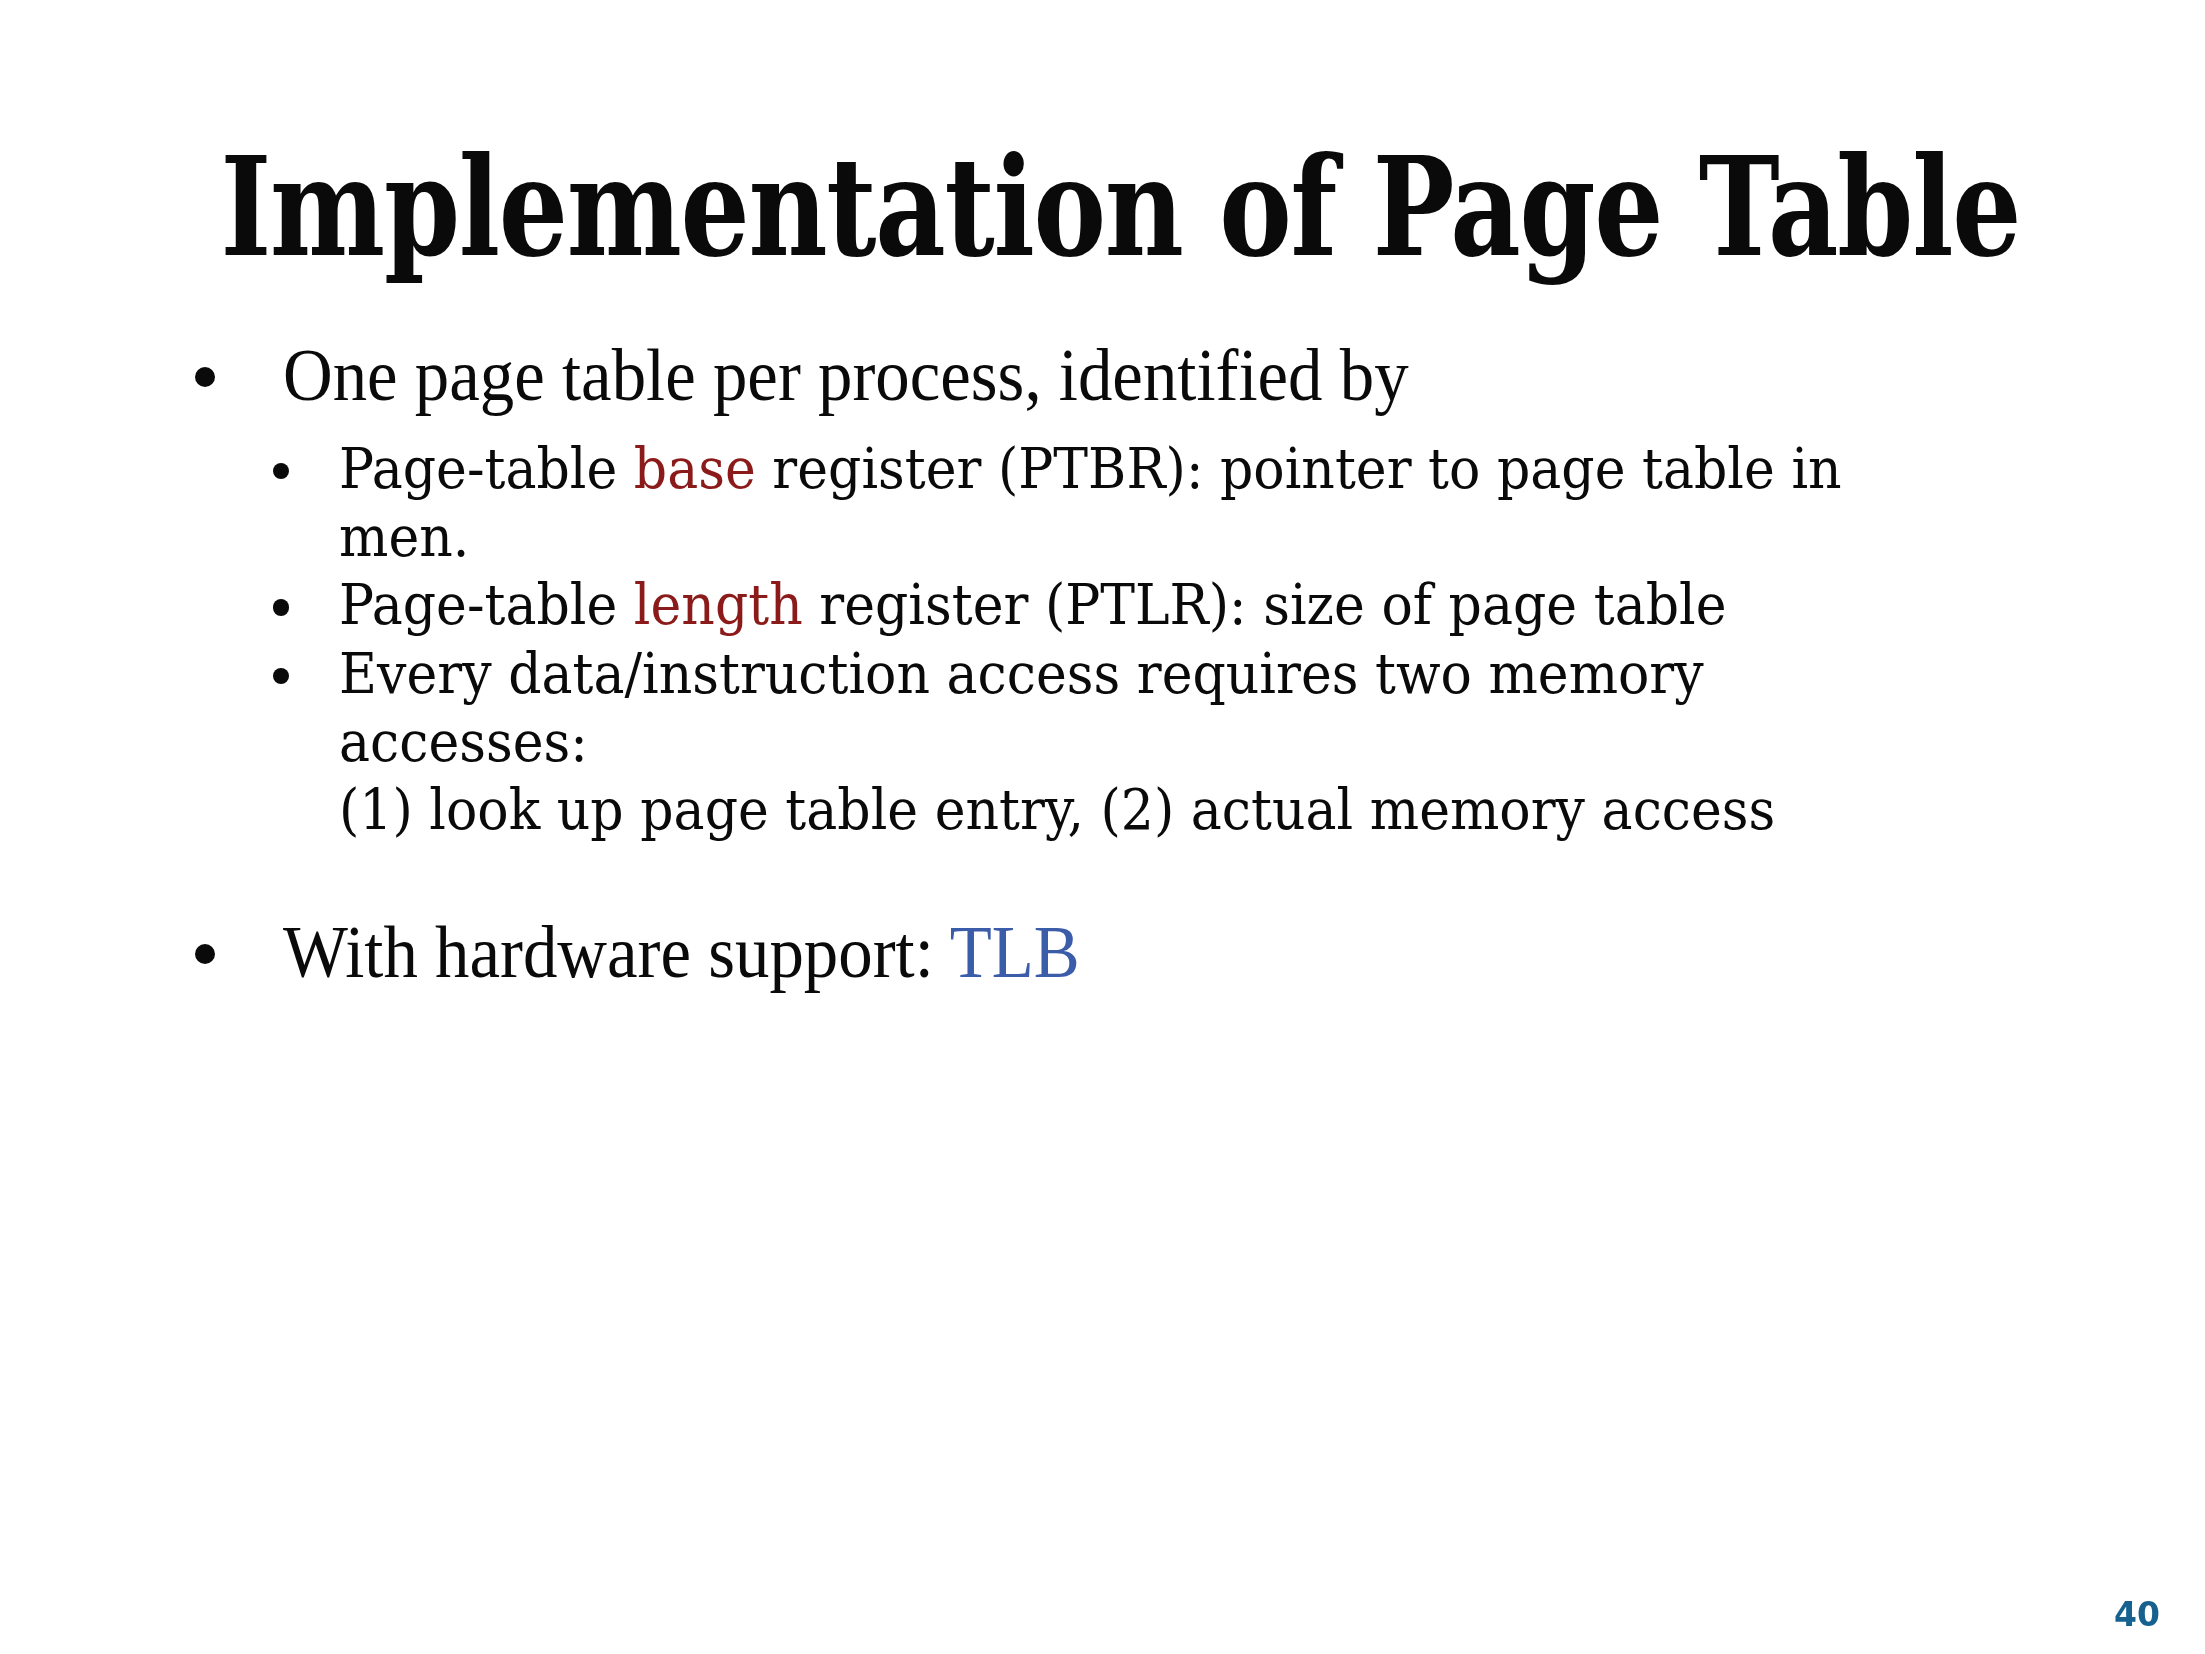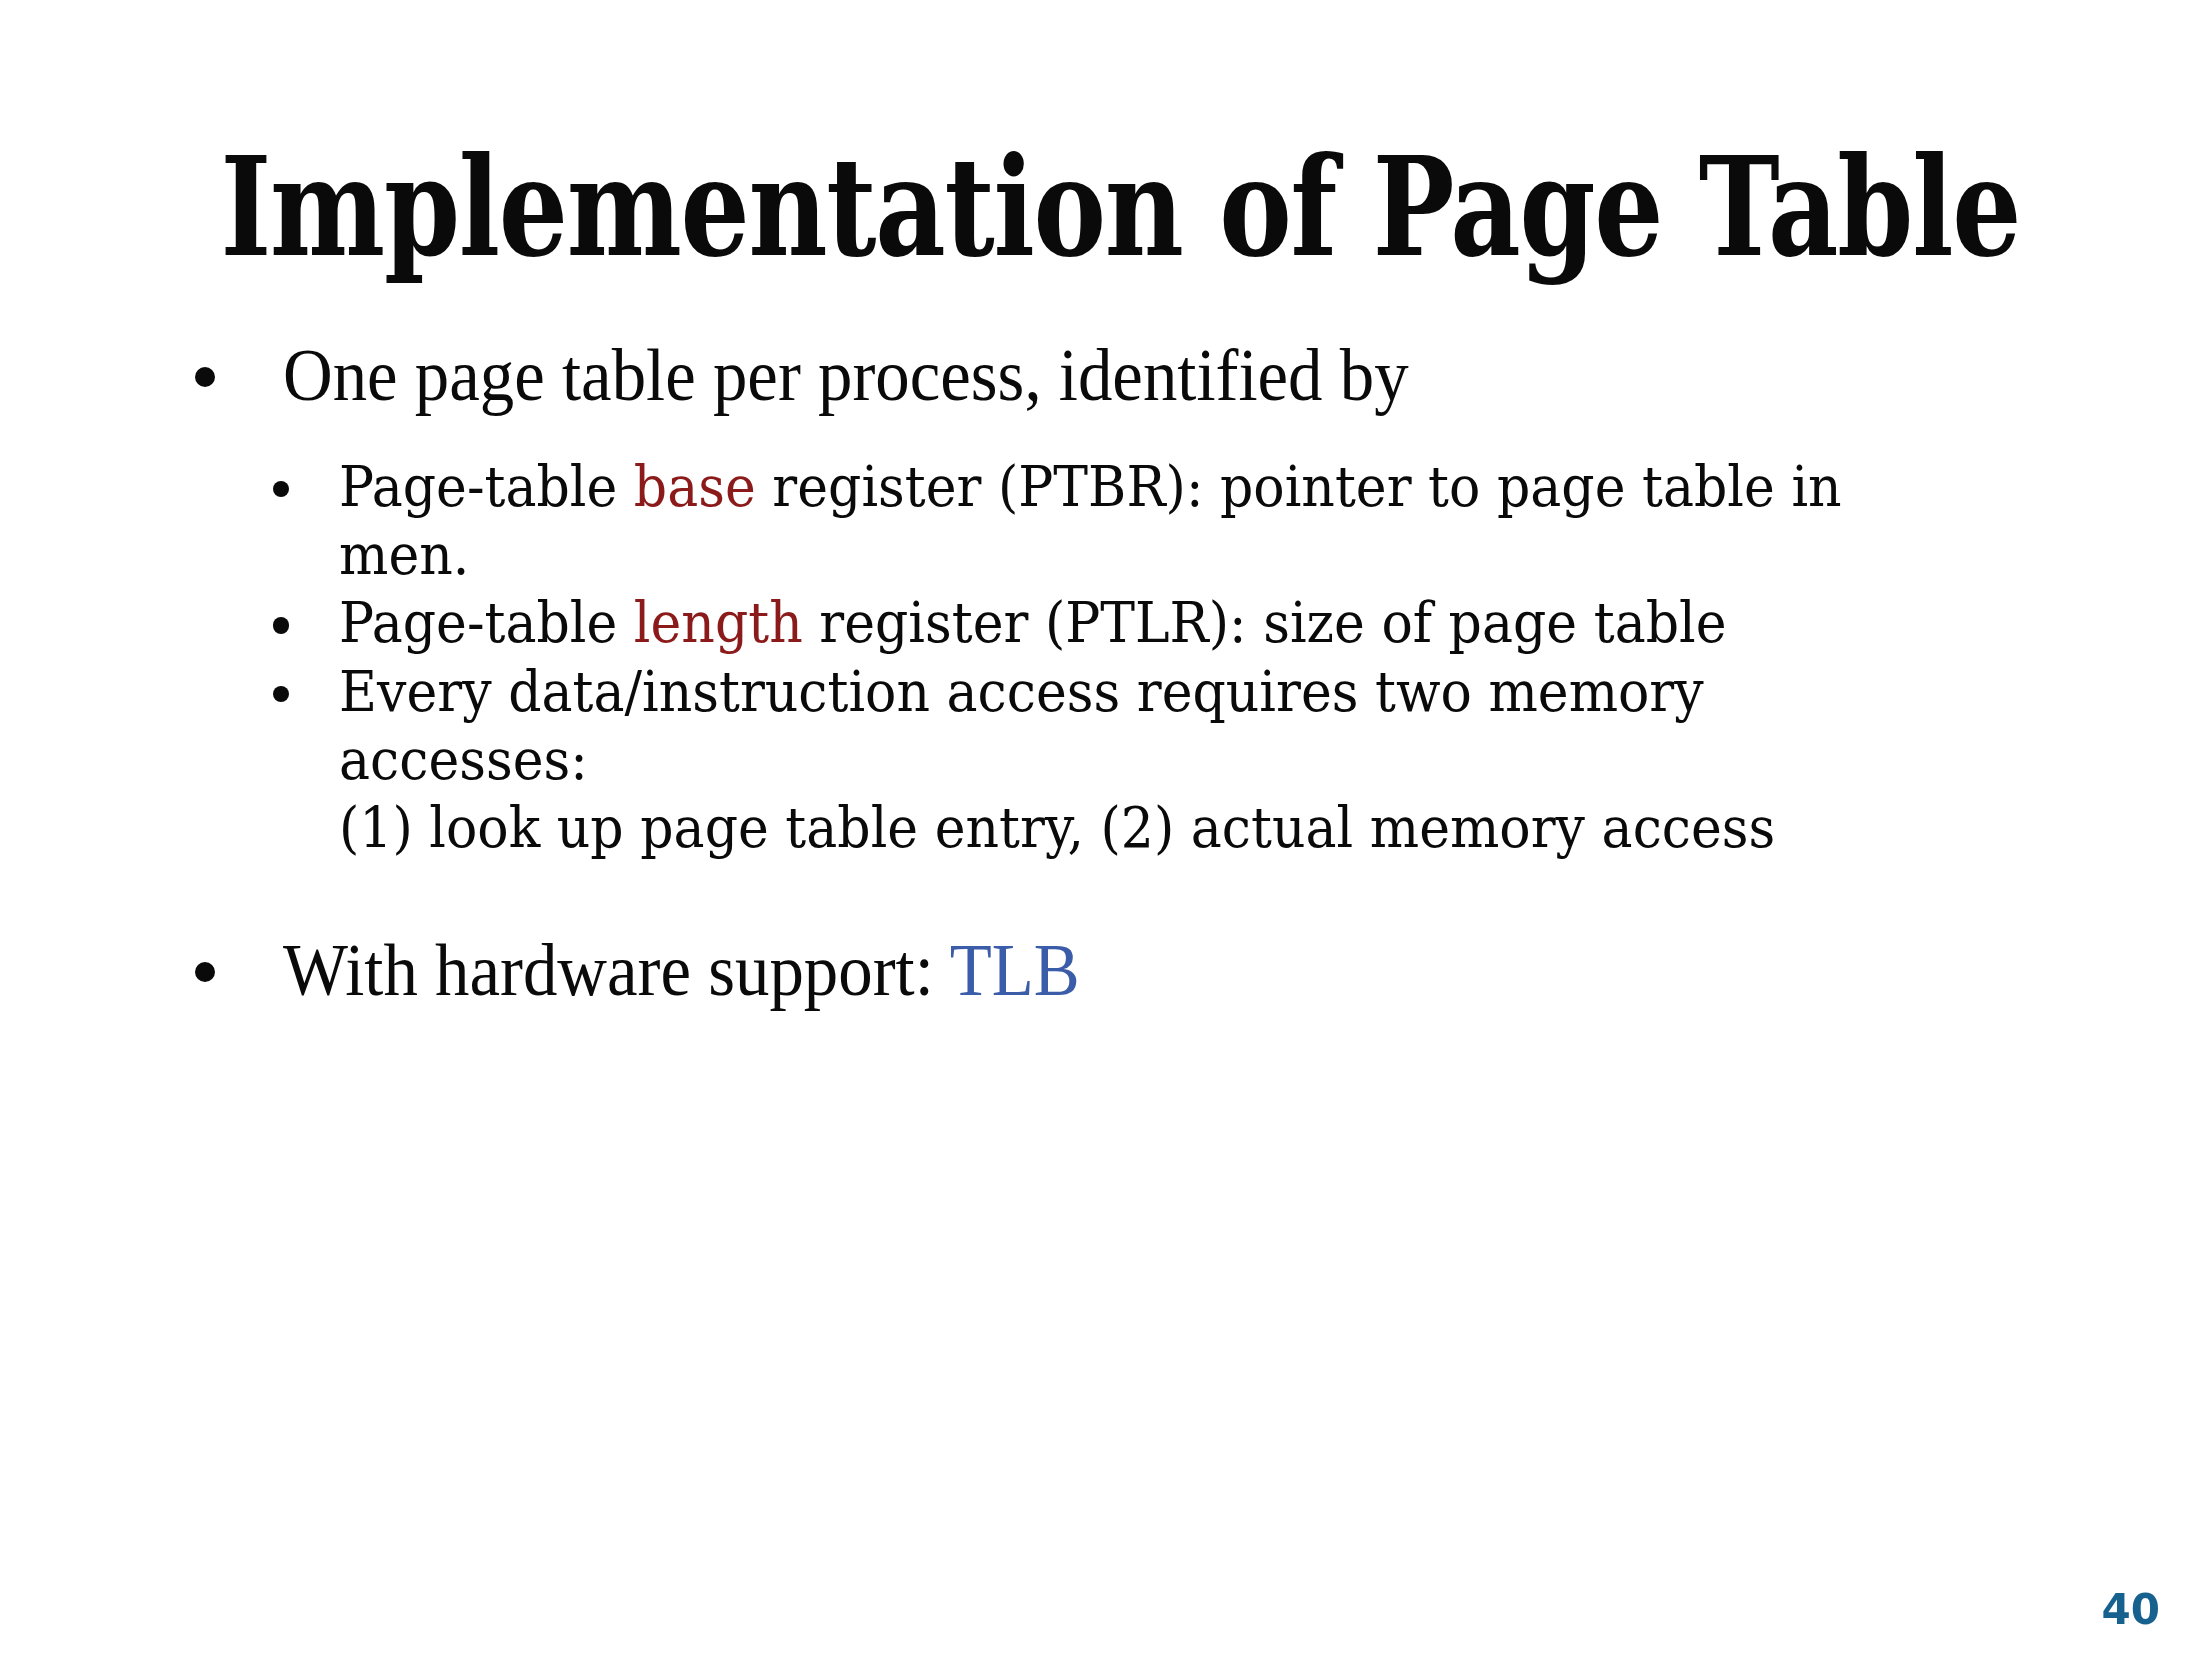--- a/index.html
+++ b/index.html
@@ -92,34 +92,34 @@
     transform: scaleX(0.93);
     transform-origin: left top;
     white-space: pre-line;
   }
 
   .hl-red  { color: #8B1A1A; }
   .hl-blue { color: #3B5CA8; }
 
   
   .sp-l1-top   { margin-top: 0px; }
-  .sp-sub      { margin-top: 34px; }
+  .sp-sub      { margin-top: 16px; }
   .sp-sub2     { }
   .sp-l1       { margin-top: 59px; }
   .sp-sub3     { }
   .sp-l1b      { margin-top: 65px; }
 
   
   #page-number {
     position: absolute;
     right: 45px;
     bottom: 23px;
     font-family: "DejaVu Sans", "Liberation Sans", sans-serif;
     font-weight: 700;
-    font-size: 42px;
+    font-size: 33px;
     line-height: 1;
     color: #17618F;
   }
 </style>
 </head>
 <body>
 
 <div id="slide">
 
   <h1 id="slide-title">Implementation of Page Table</h1>

